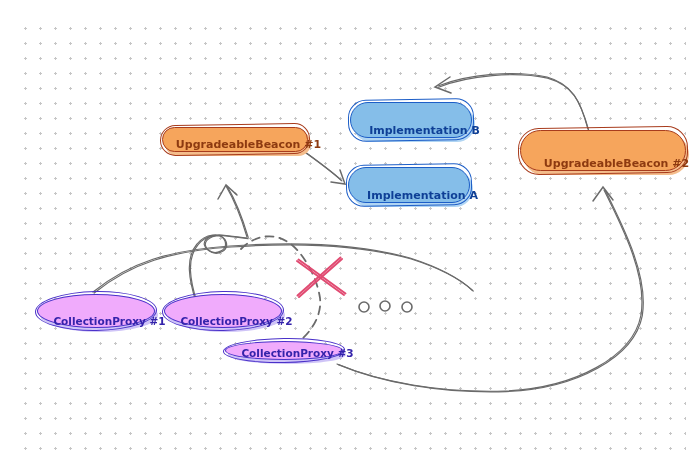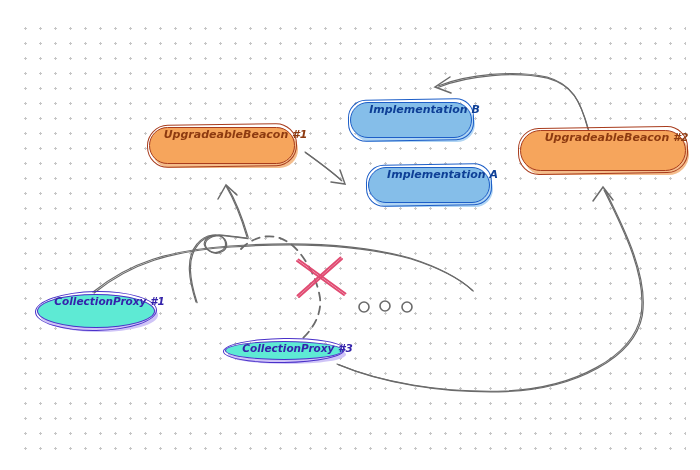--- a/index.html
+++ b/index.html
@@ -12,22 +12,22 @@
   }
   .dotgrid{
     position:absolute;
     left:18px;top:21px;right:14px;bottom:15px;
     background-image:radial-gradient(circle,#c6c6c6 1.15px,transparent 1.3px);
     background-size:15px 15px;
   }
   .edges{position:absolute;left:0;top:0;width:700px;height:470px;}
   .node{
     position:absolute;
-    display:flex;align-items:flex-start;justify-content:center;
-    font-style:italic;font-weight:600;
+    display:flex;align-items:flex-end;justify-content:center;
+    font-weight:600;
     white-space:nowrap;
     box-sizing:border-box;
     padding-left:27px;
   }
   .node::before{
     content:"";
     position:absolute;inset:-4px -3px;
     border:1.4px solid;
     border-color:inherit;
     border-radius:inherit;
@@ -43,21 +43,21 @@
   }
   .impl{
     background:#85bee9;
     border:1.6px solid #1d5ec7;
     border-radius:18px;
     color:#0e3f96;
     box-shadow:3px 4px 0 0 #b0d5f3;
     font-size:11px;
   }
   .proxy{
-    background:#5eead4;
+    background:#f0abfc;
     border:1.6px solid #4a31c9;
     border-radius:50%;
     color:#3423ab;
     box-shadow:3px 4px 0 0 #cfc4f7;
     font-size:10.5px;
   }
   .lbl{position:relative;z-index:2;}
 </style>
 </head>
 <body>
@@ -100,38 +100,41 @@
     </g>
 
     <g stroke="#e14b72" stroke-width="2" stroke-linecap="round">
       <path d="M 297 261 L 344 295"></path>
       <path d="M 297 261 L 344 295" transform="translate(1.5,-1.5)"></path>
       <path d="M 299 297 L 342 259"></path>
       <path d="M 299 297 L 342 259" transform="translate(-1.5,-1.5)"></path>
     </g>
   </svg>
 
-  <div class="node beacon" style="left:149px;top:127px;width:146px;height:37px;">
+  <div class="node beacon" style="left:162px;top:127px;width:146px;height:25px;">
     <span class="lbl">UpgradeableBeacon #1</span>
   </div>
 
   <div class="node beacon" style="left:520px;top:130px;width:166px;height:41px;">
     <span class="lbl">UpgradeableBeacon #2</span>
   </div>
 
   <div class="node impl" style="left:350px;top:102px;width:122px;height:36px;">
     <span class="lbl">Implementation B</span>
   </div>
 
-  <div class="node impl" style="left:348px;top:167px;width:122px;height:36px;margin-left:20px;">
+  <div class="node impl" style="left:348px;top:167px;width:122px;height:36px;">
     <span class="lbl">Implementation A</span>
   </div>
 
   <div class="node proxy" style="left:37px;top:294px;width:118px;height:34px;">
     <span class="lbl">CollectionProxy #1</span>
   </div>
 
+  <div class="node proxy" style="left:164px;top:294px;width:118px;height:34px;">
+    <span class="lbl">CollectionProxy #2</span>
+  </div>
 
   <div class="node proxy" style="left:225px;top:341px;width:118px;height:19px;">
     <span class="lbl">CollectionProxy #3</span>
   </div>
 
 </div>
 
 </body></html>

